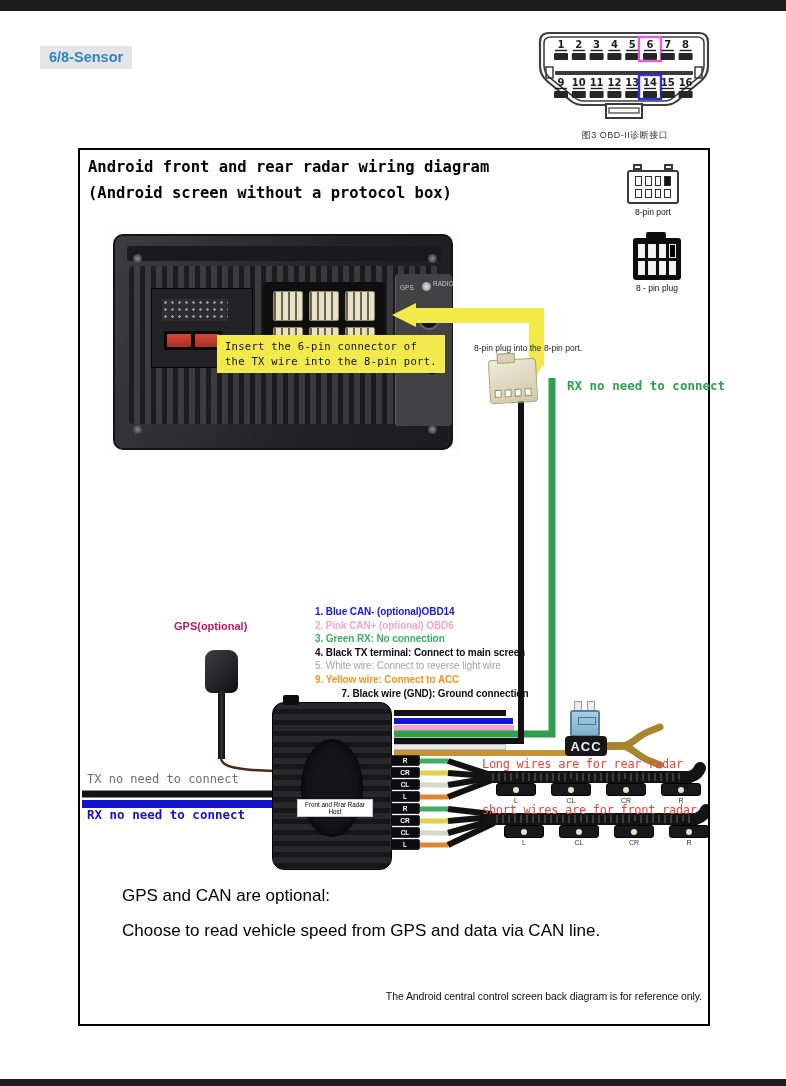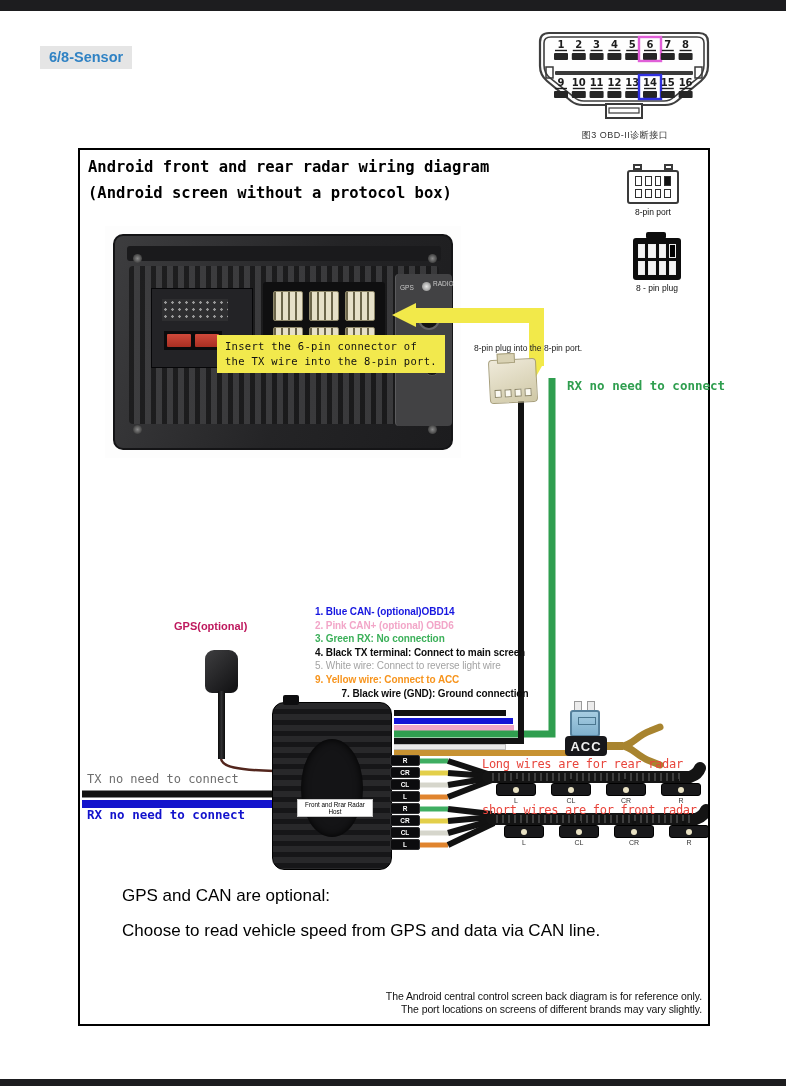--- a/index.html
+++ b/index.html
@@ -463,18 +463,17 @@
         </div>
         <div class="sensor-label">R</div>
       </div>
     </div>
 
   <div class="footer-text footer-1">GPS and CAN are optional:</div>
   <div class="footer-text footer-2">Choose to read vehicle speed from GPS and data via CAN line.</div>
 
   <div class="disclaimer">
     <div>The Android central control screen back diagram is for reference only.</div>
-    <div>The port locations on screens of different brands may vary slightly.</div>
   </div>
 
 </div>
 
 <div class="bottom-bar"></div>
 
 </body></html>

